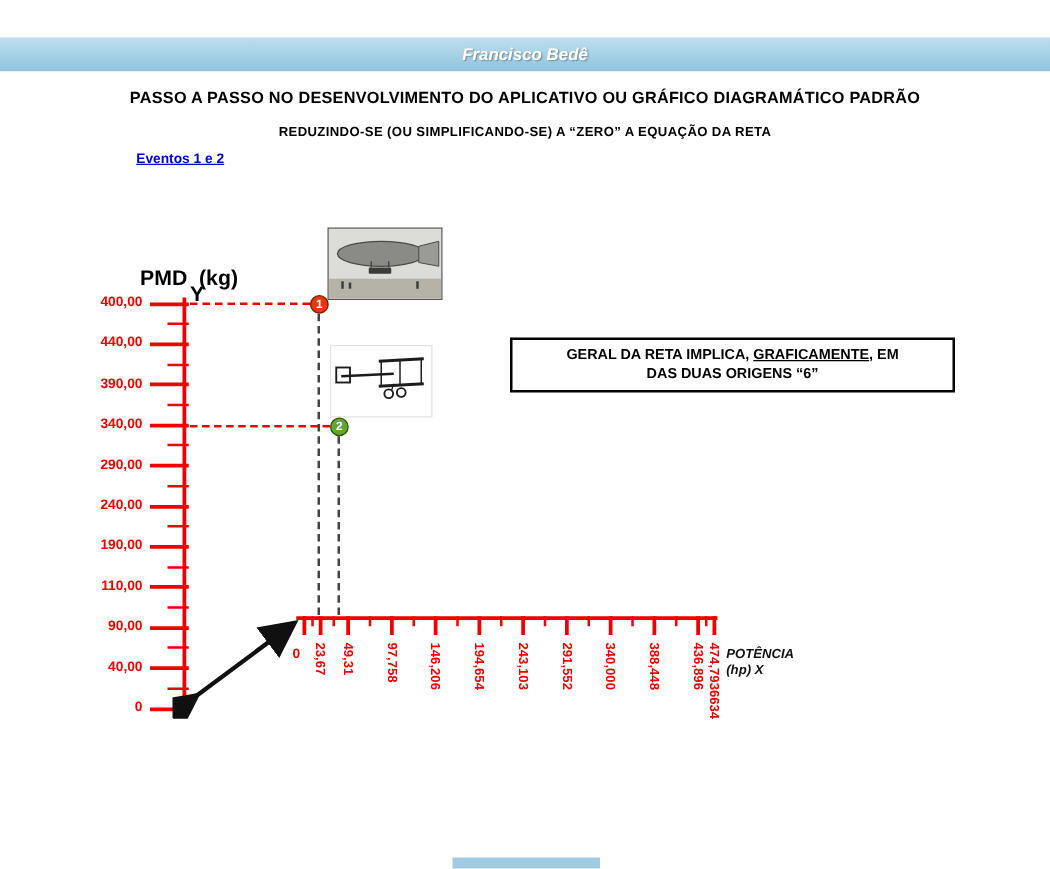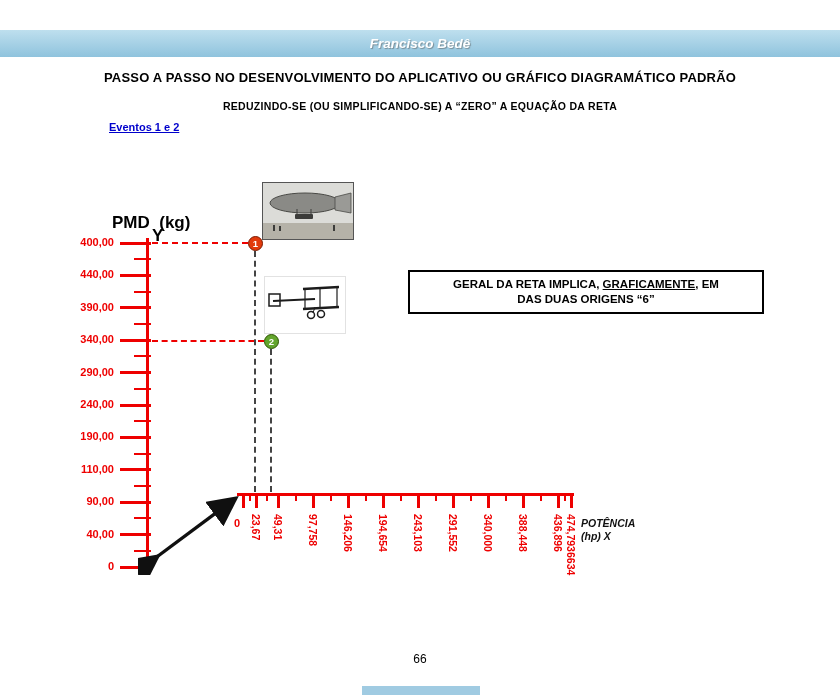--- a/index.html
+++ b/index.html
@@ -192,16 +192,15 @@
 
   <svg class="arrow-svg" width="108" height="88" viewBox="0 0 108 88">
     <defs>
       <marker id="ah" markerWidth="9" markerHeight="9" refX="6.5" refY="4.5" orient="auto">
         <path d="M0,0 L9,4.5 L0,9 z" fill="#101010"></path>
       </marker>
     </defs>
     <line x1="16" y1="72" x2="94" y2="14" stroke="#101010" stroke-width="3.4" marker-start="url(#ah)" marker-end="url(#ah)"></line>
   </svg>
 
-  <div class="page-number">66</div>
   <div class="bottom-strip"></div>
 
 </div>
 
 </body></html>

